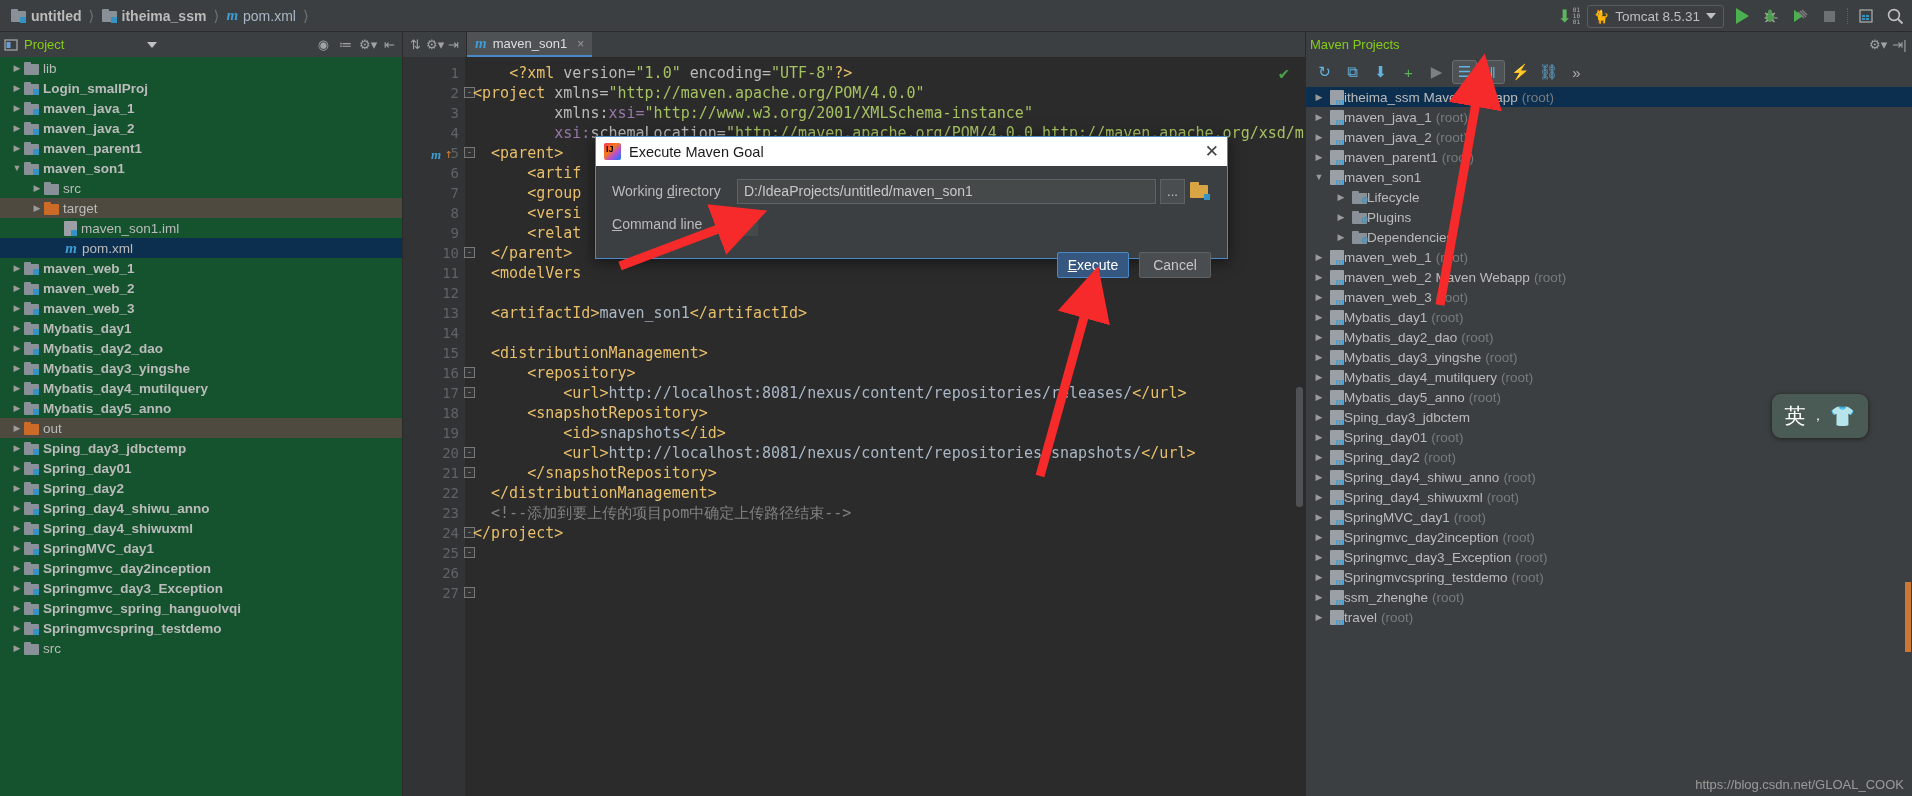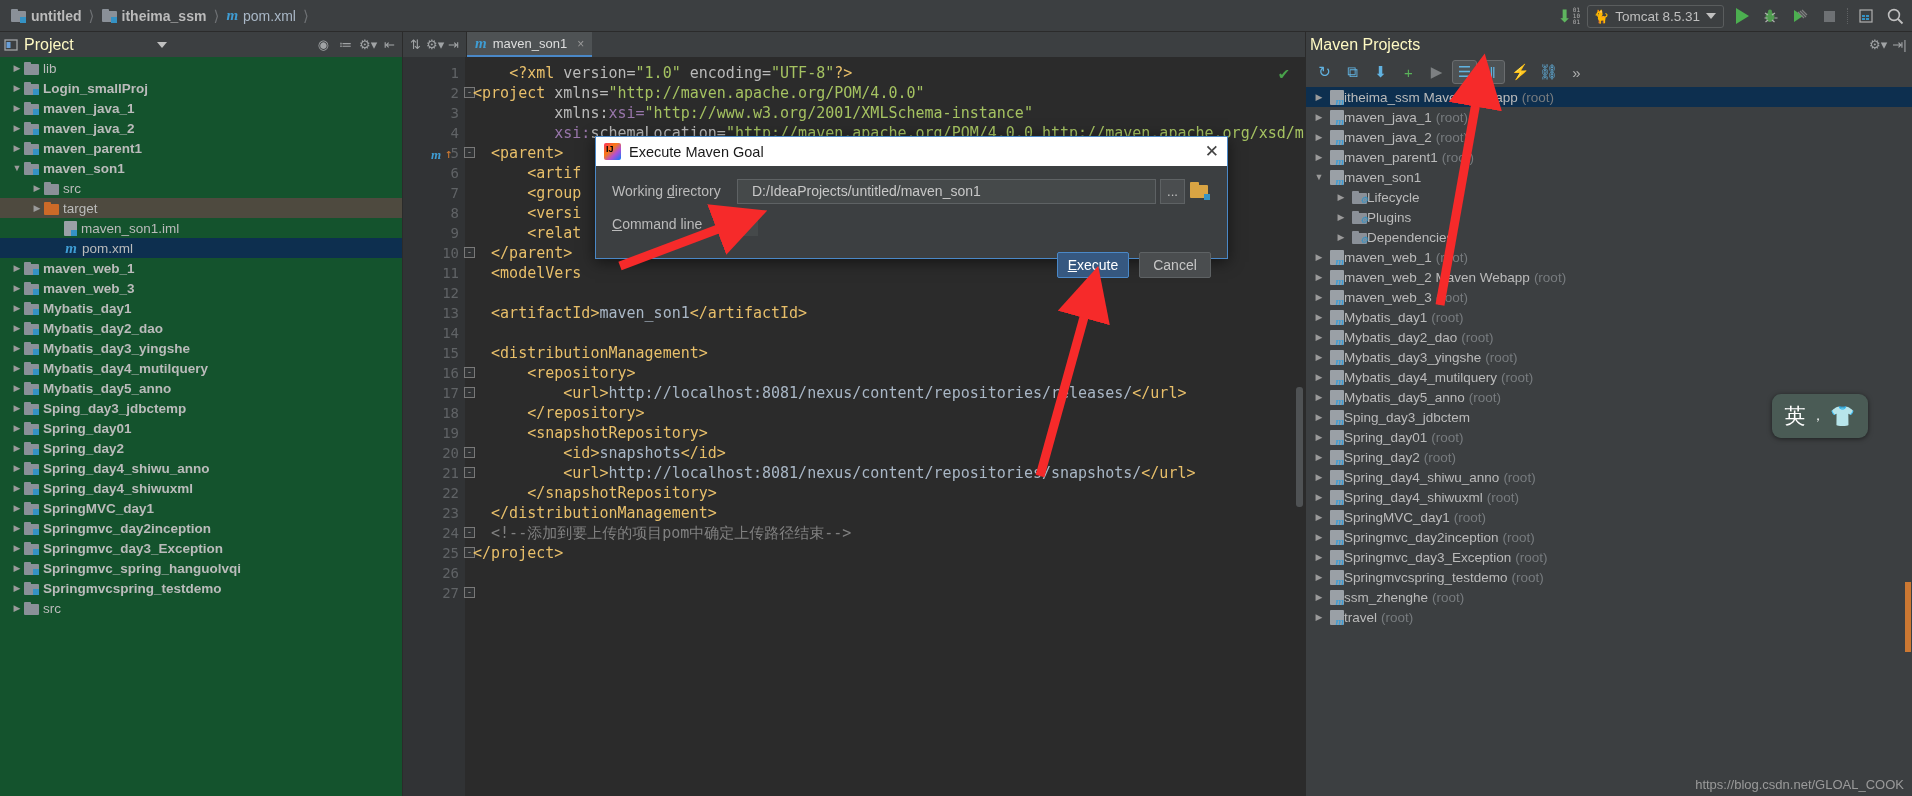--- a/index.html
+++ b/index.html
@@ -61,21 +61,21 @@
   
   .main { display: flex; height: 764px; }
 
   
   .left { width: 403px; background: #3c3f41; display: flex; flex-direction: column;
     border-right: 1px solid #2b2b2b; }
   .panel-head {
     height: 25px; display: flex; align-items: center; padding: 0 4px;
     gap: 5px; background: #3c3f41; position: relative;
   }
-  .panel-title { font-size: 16px; color: #fef9c3; }
+  .panel-title { font-size: 13px; color: #84cc16; }
   .panel-head .spacer { flex: 1; }
   .hicon { color: #a0a3a5; font-size: 13px; width: 17px; text-align: center; }
   .tree { flex: 1; background: #14532d; overflow: hidden; padding-top: 1px;
     position: relative; }
   .row { height: 20px; display: flex; align-items: center; font-size: 13.5px;
     color: #bbbbbb; white-space: nowrap; }
   .row.sel { background: #0d2f4f; }
   .row.hl  { background: #4e4a3f; }
   .arrow { width: 14px; text-align: center; color: #9a9a9a; font-size: 9px; flex: none; }
   .arrow.open::before { content: "\25BC"; }
@@ -186,21 +186,21 @@
     background: linear-gradient(135deg,#fe315d 0%,#f97a12 38%,#b24fd5 66%,#087cfa 100%); }
   .ij-logo::after { content: "IJ"; position: absolute; left: 2px; top: 1px;
     font-size: 9px; font-weight: bold; color: #000; }
   .dlg-body { padding: 12px 16px 0 16px; }
   .frm-row { display: flex; align-items: center; height: 26px; margin-bottom: 7px; }
   .frm-lbl { width: 125px; font-size: 14px; color: #bbbbbb; }
   .frm-lbl u { text-decoration: underline; }
   .inp {
     flex: 1; height: 25px; background: #45494a; border: 1px solid #5e6264;
     font-size: 14px; color: #c8c8c8; display: flex; align-items: center;
-    padding: 0 14px;
+    padding: 0 6px;
   }
   .inp.editable { background: #45494a; border: 1px solid #4a88c7; }
   .inp .caret { width: 1px; height: 15px; background: #d4d4d4; margin-left: 1px; }
   .btn-dots { width: 25px; height: 25px; background: #4a4d4f; border: 1px solid #5e6264;
     display: flex; align-items: center; justify-content: center; color: #c0c0c0;
     font-size: 13px; margin-left: 4px; }
   .btn-folder { width: 22px; height: 22px; margin-left: 4px; position: relative; }
   .btn-folder .fb { position:absolute; left:1px; top:5px; width:18px; height:13px;
     background:#d9a443; border-radius:1px; }
   .btn-folder .ft { position:absolute; left:1px; top:2px; width:9px; height:4px;
@@ -406,20 +406,29 @@
           </span>
           <span class="nm b">maven_web_1</span>
         </div>
         <div class="row" style="padding-left: 10px;">
           <span class="arrow closed"></span>
           <span class="fo">
             <i class="t1"></i>
             <i class="b1"></i>
             <i class="m1"></i>
           </span>
+          <span class="nm b">maven_web_2</span>
+        </div>
+        <div class="row" style="padding-left: 10px;">
+          <span class="arrow closed"></span>
+          <span class="fo">
+            <i class="t1"></i>
+            <i class="b1"></i>
+            <i class="m1"></i>
+          </span>
           <span class="nm b">maven_web_3</span>
         </div>
         <div class="row" style="padding-left: 10px;">
           <span class="arrow closed"></span>
           <span class="fo">
             <i class="t1"></i>
             <i class="b1"></i>
             <i class="m1"></i>
           </span>
           <span class="nm b">Mybatis_day1</span>
@@ -452,20 +461,28 @@
           <span class="nm b">Mybatis_day4_mutilquery</span>
         </div>
         <div class="row" style="padding-left: 10px;">
           <span class="arrow closed"></span>
           <span class="fo">
             <i class="t1"></i>
             <i class="b1"></i>
             <i class="m1"></i>
           </span>
           <span class="nm b">Mybatis_day5_anno</span>
+        </div>
+        <div class="row hl" style="padding-left: 10px;">
+          <span class="arrow closed"></span>
+          <span class="fo orange plain">
+            <i class="t1"></i>
+            <i class="b1"></i>
+          </span>
+          <span class="nm">out</span>
         </div>
         <div class="row" style="padding-left: 10px;">
           <span class="arrow closed"></span>
           <span class="fo">
             <i class="t1"></i>
             <i class="b1"></i>
             <i class="m1"></i>
           </span>
           <span class="nm b">Sping_day3_jdbctemp</span>
         </div>
@@ -615,21 +632,20 @@
           <div class="cl"><span class="txt">      </span><span class="t">&lt;versi</span></div>
           <div class="cl"><span class="txt">      </span><span class="t">&lt;relat</span></div>
           <div class="cl"><span class="txt">  </span><span class="t">&lt;/parent&gt;</span></div>
           <div class="cl"><span class="txt">  </span><span class="t">&lt;modelVers</span></div>
           <div class="cl"></div>
           <div class="cl"><span class="txt">  </span><span class="t">&lt;artifactId&gt;</span><span class="txt">maven_son1</span><span class="t">&lt;/artifactId&gt;</span></div>
           <div class="cl"></div>
           <div class="cl"><span class="txt">  </span><span class="t">&lt;distributionManagement&gt;</span></div>
           <div class="cl"><span class="txt">      </span><span class="t">&lt;repository&gt;</span></div>
           <div class="cl"><span class="txt">          </span><span class="t">&lt;url&gt;</span><span class="txt">http://localhost:8081/nexus/content/repositories/releases/</span><span class="t">&lt;/url&gt;</span></div>
-          <div class="cl"><span class="txt">      </span><span class="t">&lt;/repository&gt;</span></div>
           <div class="cl"><span class="txt">      </span><span class="t">&lt;snapshotRepository&gt;</span></div>
           <div class="cl"><span class="txt">          </span><span class="t">&lt;id&gt;</span><span class="txt">snapshots</span><span class="t">&lt;/id&gt;</span></div>
           <div class="cl"><span class="txt">          </span><span class="t">&lt;url&gt;</span><span class="txt">http://localhost:8081/nexus/content/repositories/snapshots/</span><span class="t">&lt;/url&gt;</span></div>
           <div class="cl"><span class="txt">      </span><span class="t">&lt;/snapshotRepository&gt;</span></div>
           <div class="cl"><span class="txt">  </span><span class="t">&lt;/distributionManagement&gt;</span></div>
           <div class="cl"><span class="txt">  </span><span class="cm">&lt;!--添加到要上传的项目pom中确定上传路径结束--&gt;</span></div>
           <div class="cl"><span class="t">&lt;/project&gt;</span></div>
         </div>
       <span class="check">✔</span>
       <div class="editor-scroll"></div>

